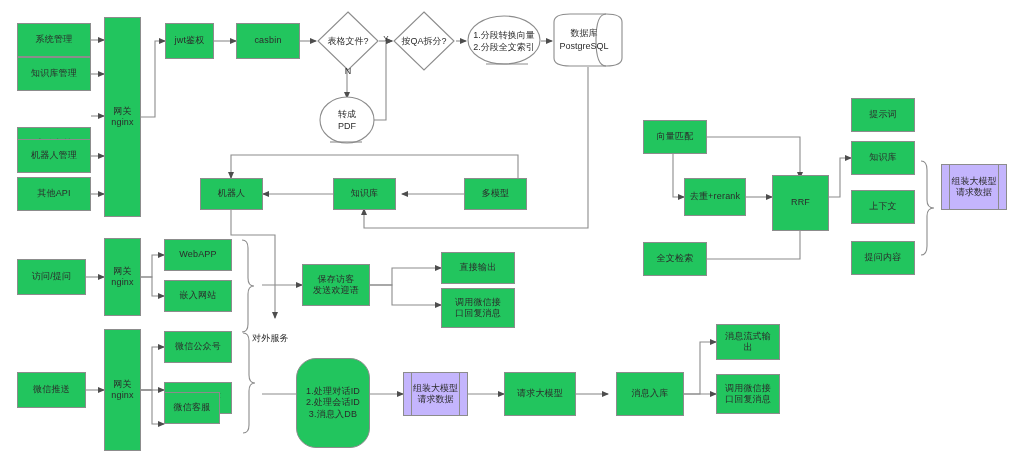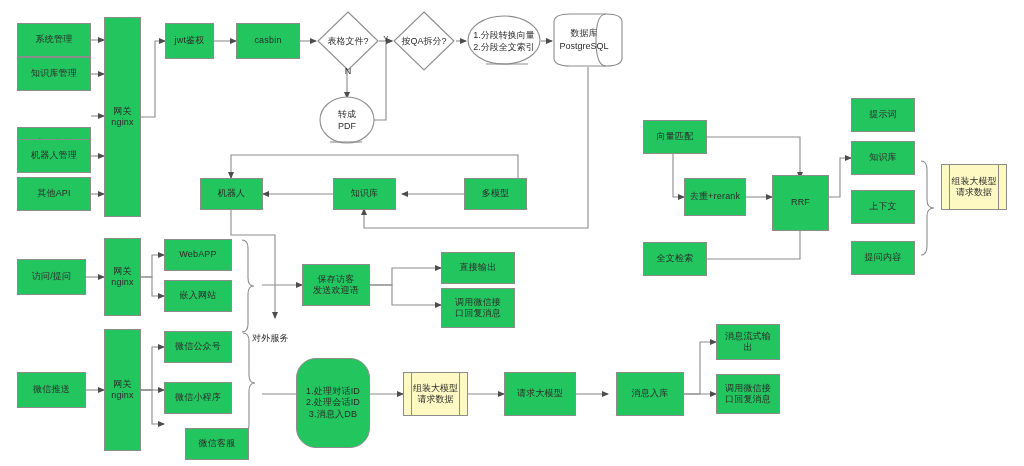--- a/index.html
+++ b/index.html
@@ -6,21 +6,21 @@
   body{font-family:"Liberation Sans","DejaVu Sans",sans-serif;}
   #canvas{position:relative;width:1024px;height:466px;background:#ffffff;overflow:hidden;}
   #edges{position:absolute;left:0;top:0;width:1024px;height:466px;}
   .node{position:absolute;box-sizing:border-box;display:flex;align-items:center;justify-content:center;
         text-align:center;color:#2b2b2b;font-size:9px;line-height:1.25;letter-spacing:.2px;}
   .rect{border:1px solid #8c8c8c;background:#22c55e;}
   .label{color:#2b2b2b;font-size:9px;background:transparent;}
   .shape-svg{position:absolute;overflow:visible;}
   .shape-svg text{fill:#2b2b2b;font-size:9px;font-family:"Liberation Sans","DejaVu Sans",sans-serif;}
   .nodetext{white-space:pre-line;}
-  .pp{position:absolute;box-sizing:border-box;border:1px solid #8c8c8c;background:#fef9c3;}
+  .pp{position:absolute;box-sizing:border-box;border:1px solid #8c8c8c;background:#c4b5fd;}
   .pp .bar{position:absolute;top:0;bottom:0;width:1px;background:#8c8c8c;}
   .pp .txt{position:absolute;left:0;right:0;top:0;bottom:0;display:flex;align-items:center;
            justify-content:center;text-align:center;font-size:9px;color:#2b2b2b;line-height:1.25;white-space:pre-line;}
 </style>
 </head>
 <body>
 
 <div id="canvas">
 
   <svg id="edges" viewBox="0 0 1024 466" xmlns="http://www.w3.org/2000/svg">
@@ -206,21 +206,21 @@
   <div class="node rect" style="left:164px;top:280px;width:68px;height:32px;">
       <span class="nodetext">嵌入网站</span>
     </div>
 
   <div class="node rect" style="left:164px;top:331px;width:68px;height:32px;">
       <span class="nodetext">微信公众号</span>
     </div>
   <div class="node rect" style="left:164px;top:374px;width:68px;height:32px;margin-top:8px;">
       <span class="nodetext">微信小程序</span>
     </div>
-  <div class="node rect" style="left:164px;top:428px;width:64px;height:32px;margin-left:21px;">
+  <div class="node rect" style="left:164px;top:392px;width:56px;height:32px;">
       <span class="nodetext">微信客服</span>
     </div>
 
   <div class="node label" style="left:252px;top:332px;width:50px;height:14px;justify-content:flex-start;">
       <span>对外服务</span>
     </div>
 
   <div class="node rect" style="left:302px;top:264px;width:68px;height:42px;">
       <span class="nodetext">保存访客
 发送欢迎语</span>

